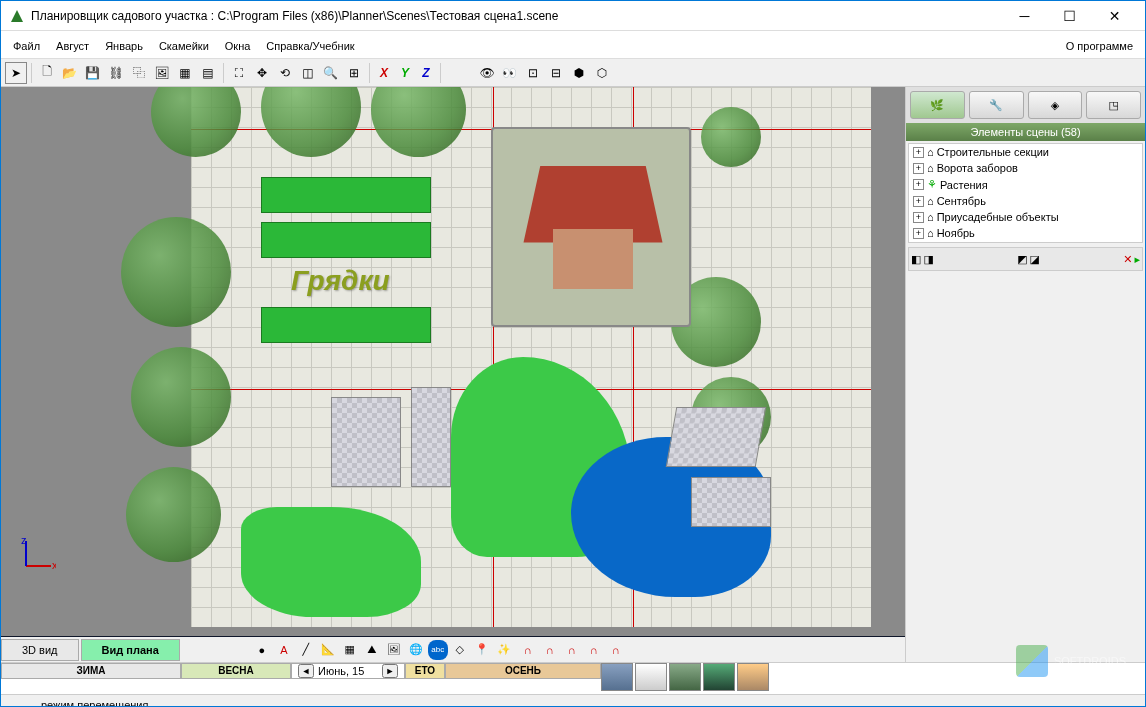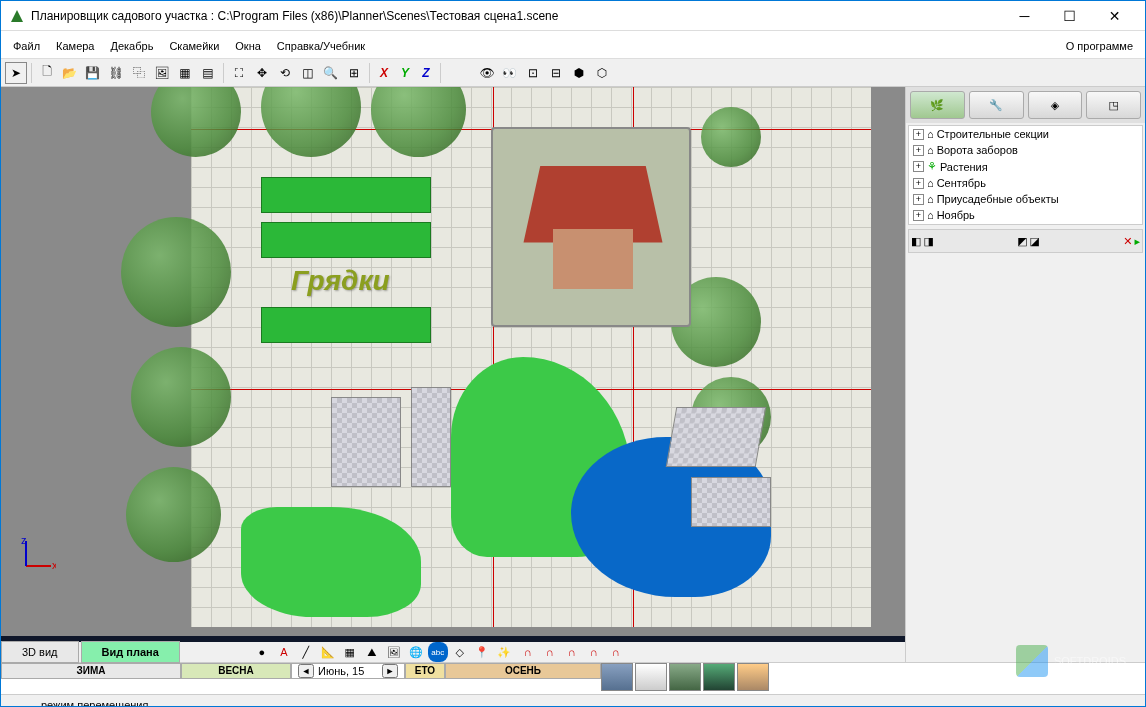--- a/index.html
+++ b/index.html
@@ -72,22 +72,22 @@
   <div class="title">Планировщик садового участка : C:\Program Files (x86)\Planner\Scenes\Тестовая сцена1.scene</div>
   <div class="win-btns">
     <div class="win-btn">─</div>
     <div class="win-btn">☐</div>
     <div class="win-btn">✕</div>
   </div>
 </div>
 
 <div class="menubar">
   <div class="menu-item">Файл</div>
-  <div class="menu-item">Камера</div>
-  <div class="menu-item">Декабрь</div>
+  <div class="menu-item">Август</div>
+  <div class="menu-item">Январь</div>
   <div class="menu-item">Скамейки</div>
   <div class="menu-item">Окна</div>
   <div class="menu-item">Справка/Учебник</div>
   <div class="spacer"></div>
   <div class="menu-item">О программе</div>
 </div>
 
 <div class="toolbar">
   <div class="tbtn" style="border:1px solid #888">➤</div>
   <div class="sep"></div>
@@ -165,21 +165,21 @@
       </div>
 
       <svg class="axis-indicator" viewBox="0 0 40 40">
         <line x1="10" y1="30" x2="35" y2="30" stroke="#c00" stroke-width="2"></line>
           <text x="36" y="33" fill="#c00" font-size="8">x</text>
         <line x1="10" y1="30" x2="10" y2="5" stroke="#00c" stroke-width="2"></line>
           <text x="5" y="8" fill="#00c" font-size="8">z</text>
       </svg>
     </div>
 
-    <div style="display:flex;align-items:center;background:#f0f0f0;border-top:6px solid #0f172a;height:26px">
+    <div style="display:flex;align-items:center;background:#f0f0f0;border-top:1px solid #0f172a;height:26px">
       <div class="view-tab">3D вид</div>
       <div class="view-tab active">Вид плана</div>
       <div style="flex:1" class="bottom-toolbar">
         <div style="width:60px"></div>
         <div class="tbtn">●</div>
         <div class="tbtn" style="color:#c00">A</div>
         <div class="tbtn">╱</div>
         <div class="tbtn">📐</div>
         <div class="tbtn">▦</div>
         <div class="tbtn">⛰</div>
@@ -207,20 +207,21 @@
       <div class="rp-tab">
           <span>🔧</span>
         </div>
       <div class="rp-tab">
           <span>◈</span>
         </div>
       <div class="rp-tab">
           <span>◳</span>
         </div>
     </div>
+    <div class="rp-header">Элементы сцены (58)</div>
     <div class="tree-view">
       <div class="tree-item">
           <span class="tree-expand">+</span>
           <span>⌂</span>
           <span>Строительные секции</span>
         </div>
       <div class="tree-item">
           <span class="tree-expand">+</span>
           <span>⌂</span>
           <span>Ворота заборов</span>

